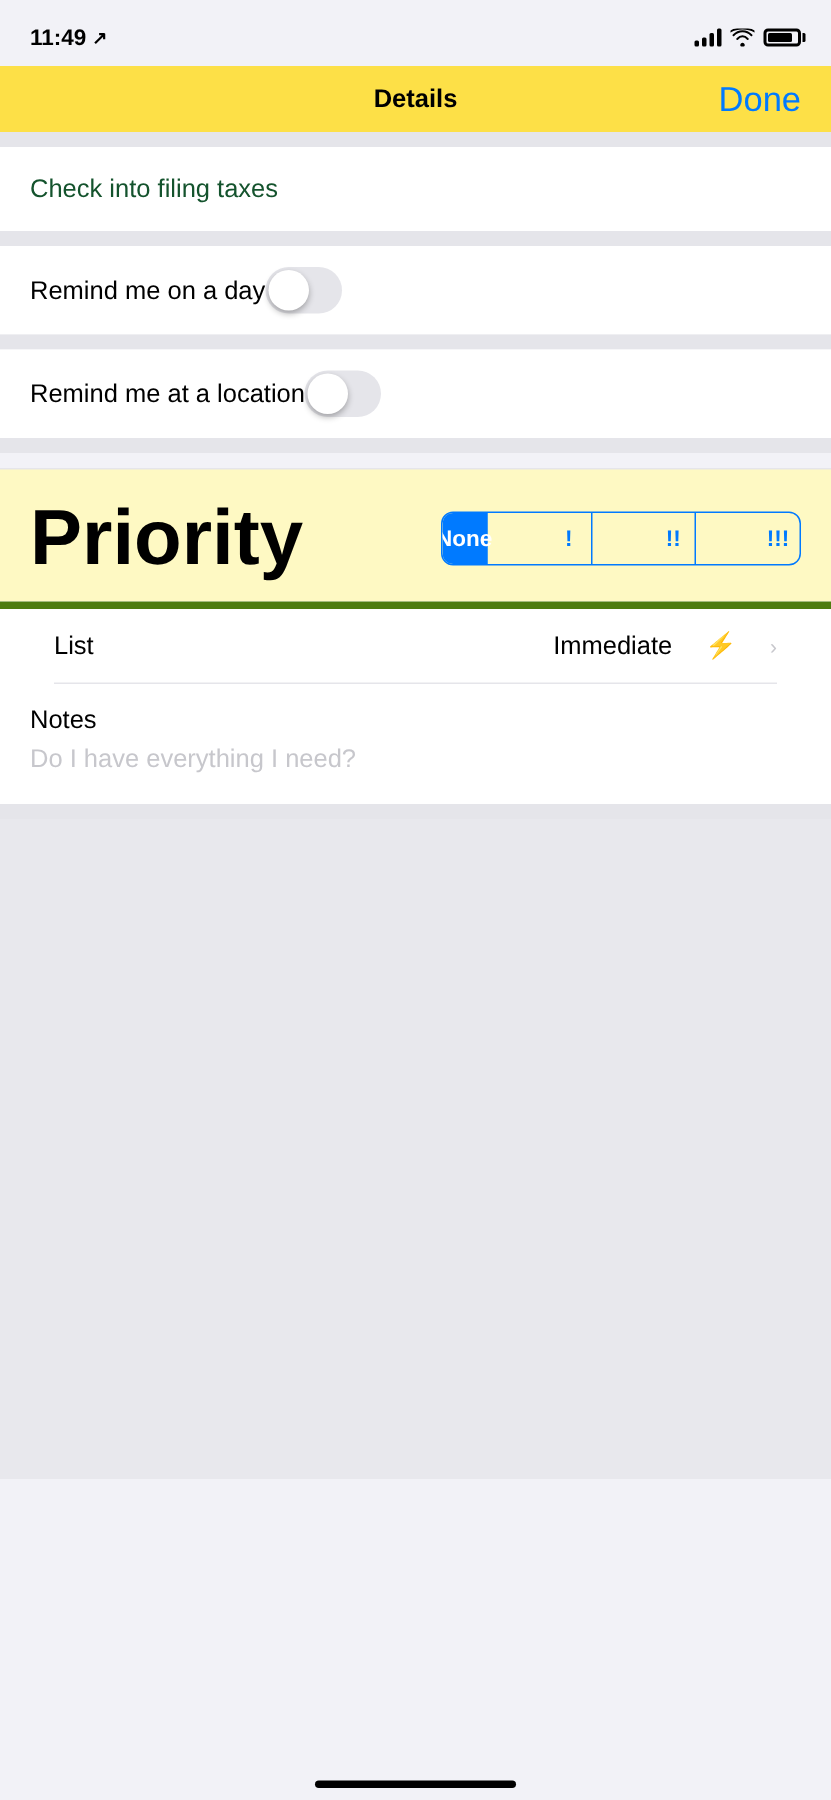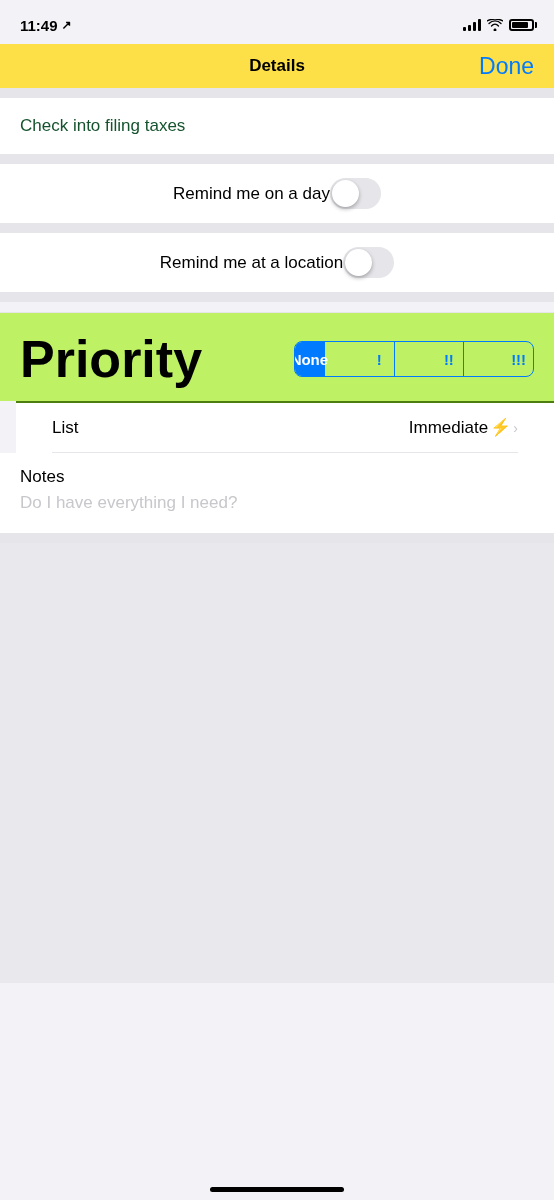--- a/index.html
+++ b/index.html
@@ -135,21 +135,21 @@
     }
 
     .task-title {
       font-size: 17px;
       color: #14532d;
       font-weight: 400;
     }
 
     .row {
       display: flex;
-      justify-content: center;
+      justify-content: flex-start;
       align-items: center;
       padding: 14px 0;
       border-top: 1px solid #e5e5ea;
     }
 
     .row-label {
       font-size: 17px;
       color: #000;
       font-weight: 400;
     }
@@ -170,21 +170,21 @@
       left: 2px;
       width: 27px;
       height: 27px;
       background: #fff;
       border-radius: 50%;
       box-shadow: 0 2px 4px rgba(0,0,0,0.3);
     }
 
     
     .priority-section {
-      background: #bef264;
+      background: #fef9c3;
       padding: 20px 20px 16px 20px;
       border-top: 1px solid #e5e5ea;
       margin-top: 10px;
     }
 
     .priority-row {
       display: flex;
       align-items: center;
       justify-content: space-between;
       margin-bottom: 0;
@@ -227,36 +227,35 @@
 
     .seg-option.active {
       background: #007aff;
       color: #fff;
     }
 
     
     .list-section {
       background: #fff;
       padding: 0 36px;
-      border-top: 2px solid #4d7c0f;
-      margin-left: 16px;
+      border-top: 5px solid #4d7c0f;
     }
 
     .list-row {
       display: flex;
       justify-content: space-between;
       align-items: center;
       padding: 14px 0;
       border-bottom: 1px solid #e5e5ea;
     }
 
     .list-right {
       display: flex;
       align-items: center;
-      gap: 2px;
+      gap: 22px;
       color: #000;
       font-size: 17px;
     }
 
     .list-value {
       color: #000;
     }
 
     .list-chevron {
       color: #c7c7cc;

